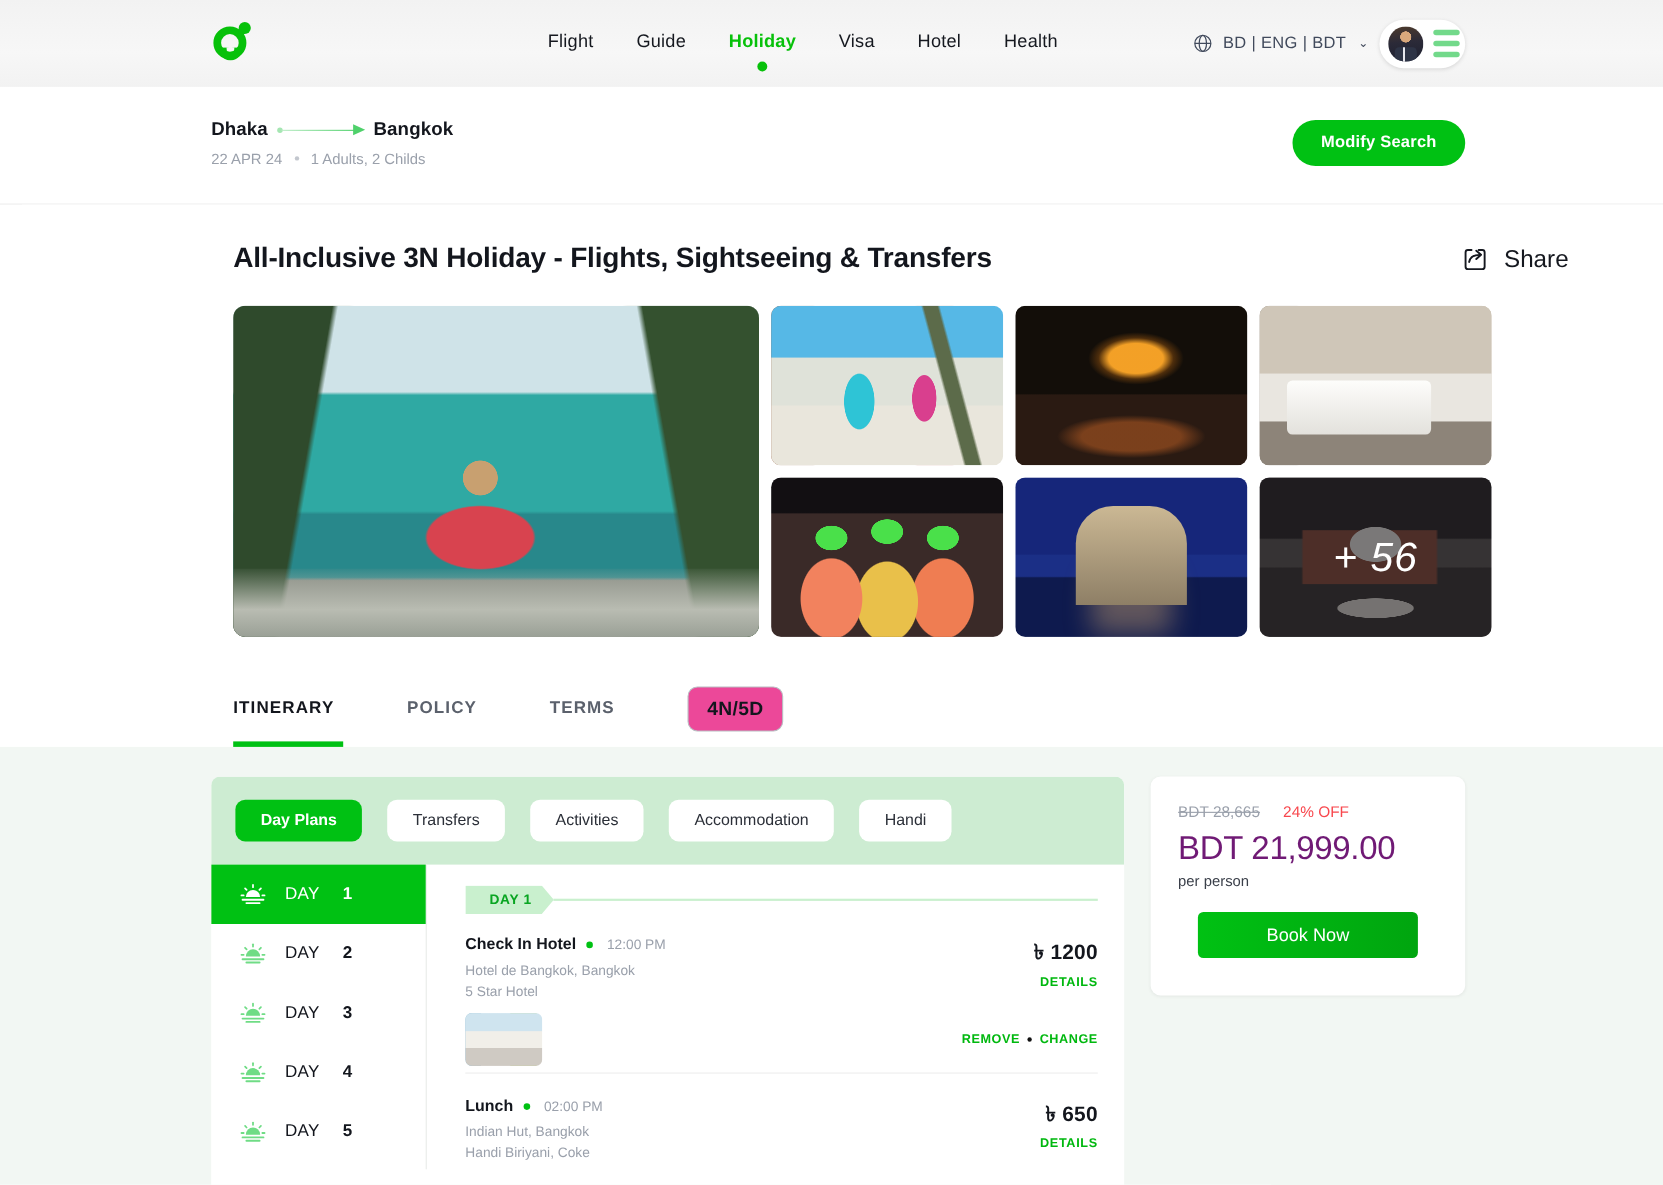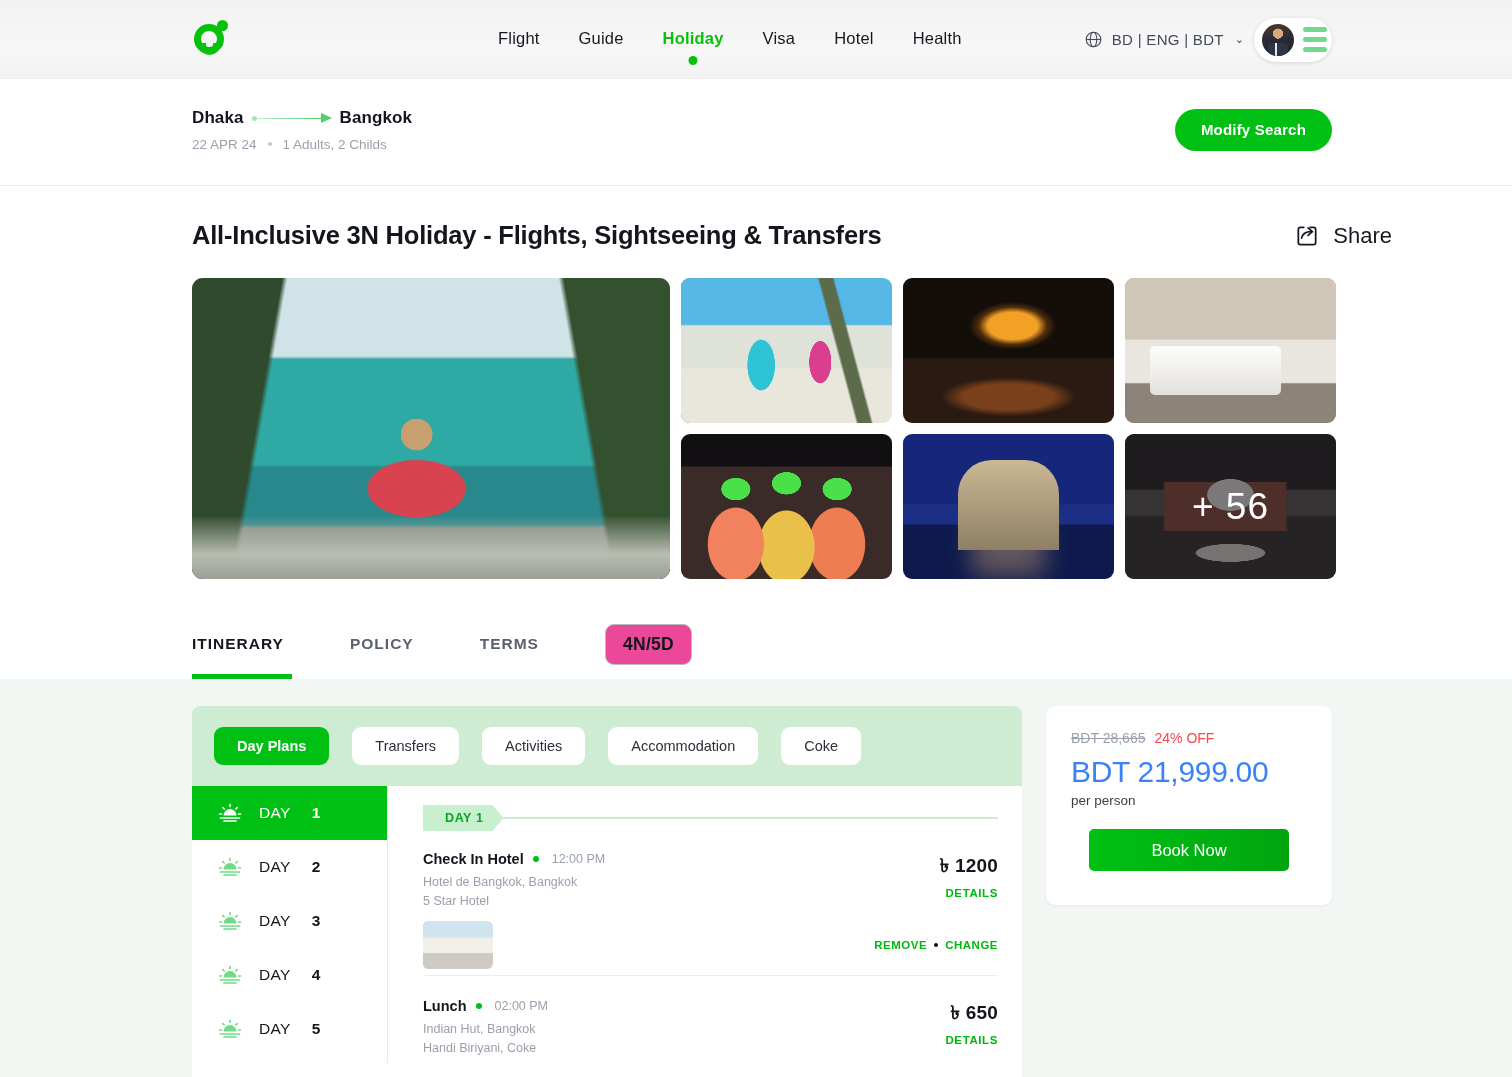--- a/index.html
+++ b/index.html
@@ -91,27 +91,27 @@
   .route-sub { font-size: 13.5px; color: #9aa0ab; display: flex; align-items: center; gap: 11px; }
   .route-sub .sep { width: 4px; height: 4px; border-radius: 50%; background: #c3c7ce; display: inline-block; }
   .modify-btn {
     margin-left: auto; background: #00c113; color: #fff; border: none;
     font-size: 15px; font-weight: 700; letter-spacing: .2px;
     padding: 0 26px; height: 42px; border-radius: 21px; cursor: pointer;
     font-family: "Liberation Sans", sans-serif;
   }
 
   
-  .content-wrap { padding: 0 120px 0 192px; background: #fff; }
+  .content-wrap { padding: 0 86px 0 192px; background: #fff; margin-left: 20px; }
   .title-row { display: flex; align-items: center; padding-top: 35px; }
   .page-title { font-size: 25.5px; font-weight: 700; color: #13161d; letter-spacing: -.2px; }
   .share { margin-left: auto; display: flex; gap: 13px; cursor: pointer; }
   .share-label { font-size: 22px; color: #15181f; }
 
-  .gallery { display: flex; gap: 11px; margin-top: 28px; }
+  .gallery { display: flex; gap: 11px; margin-top: 28px; font-style: italic; }
   .hero { width: 478px; height: 301px; border-radius: 11px; overflow: hidden; position: relative; }
   .thumbs { display: grid; grid-template-columns: repeat(3, 211px); grid-template-rows: 145px 145px; gap: 11px; }
   .thumb { border-radius: 9px; overflow: hidden; position: relative; }
   .more-overlay {
     position: absolute; inset: 0; background: rgba(22,22,26,.52);
     display: flex; align-items: center; justify-content: center;
     color: #fff; font-size: 37px; font-weight: 500; letter-spacing: 1px;
   }
 
   
@@ -239,24 +239,24 @@
   }
   .event-actions .mdot { width: 4px; height: 4px; border-radius: 50%; background: #111; display: inline-block; }
   .event-actions span { cursor: pointer; }
 
   
   .price-card {
     width: 286px; height: 199px; background: #fff; border-radius: 9px;
     padding: 24px 25px 0 25px; align-self: flex-start;
     box-shadow: 0 1px 3px rgba(0,0,0,.05);
   }
-  .old-price-row { display: flex; align-items: baseline; gap: 9px; font-size: 14px; }
+  .old-price-row { display: flex; align-items: baseline; gap: 21px; font-size: 14px; }
   .old-price { color: #9aa0ab; text-decoration: line-through; }
   .discount { color: #f8474d; }
-  .new-price { font-size: 30px; font-weight: 400; color: #3b82f6; margin-top: 9px; letter-spacing: -.3px; }
+  .new-price { font-size: 30px; font-weight: 400; color: #701a75; margin-top: 9px; letter-spacing: -.3px; }
   .per-person { font-size: 13.5px; color: #3a3f49; margin-top: 4px; }
   .book-btn {
     width: 200px; height: 42px; margin: 21px auto 0; display: block;
     background: linear-gradient(90deg,#00c113 0%, #00a50f 100%);
     border: none; border-radius: 5px; color: #fff; font-size: 16.5px; font-weight: 500;
     cursor: pointer; font-family: "Liberation Sans", sans-serif;
   }
 </style>
 </head>
 <body>
@@ -375,21 +375,21 @@
   </div>
 
   <div class="lower">
 
     <div class="itin-card">
       <div class="filters">
         <button class="filter-pill active">Day Plans</button>
         <button class="filter-pill">Transfers</button>
         <button class="filter-pill">Activities</button>
         <button class="filter-pill">Accommodation</button>
-        <button class="filter-pill">Coke</button>
+        <button class="filter-pill">Handi</button>
       </div>
 
       <div class="itin-body">
         <div class="daylist">
           <div class="day-item active">
             <svg class="sun-icon" viewBox="0 0 24 20">
               <g fill="none" stroke="#ffffff" stroke-width="1.6" stroke-linecap="round">
                 <path d="M12 1.5v2"></path>
                   <path d="M4.8 4.6l1.4 1.4"></path>
                   <path d="M19.2 4.6l-1.4 1.4"></path>

